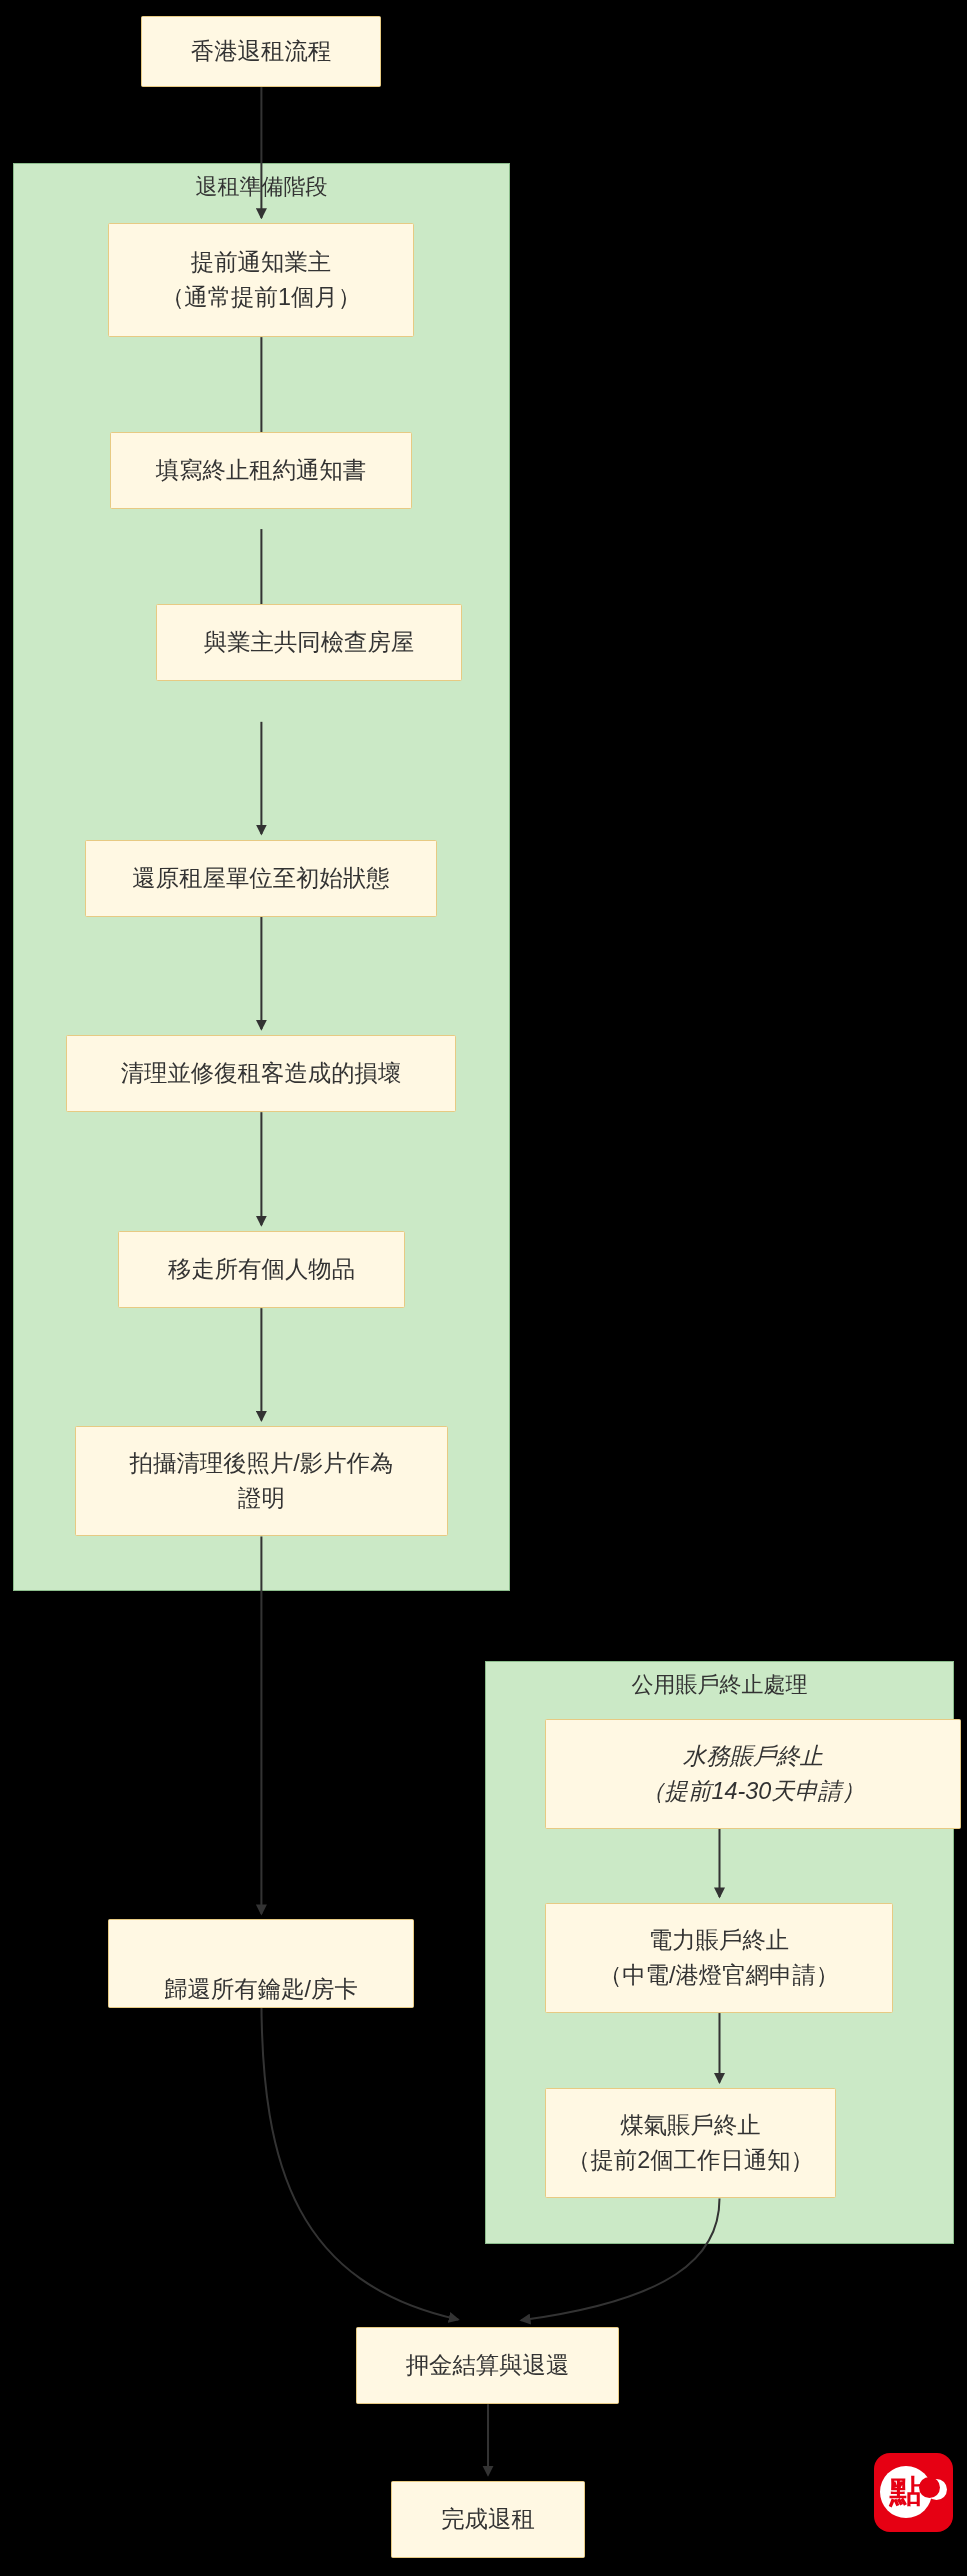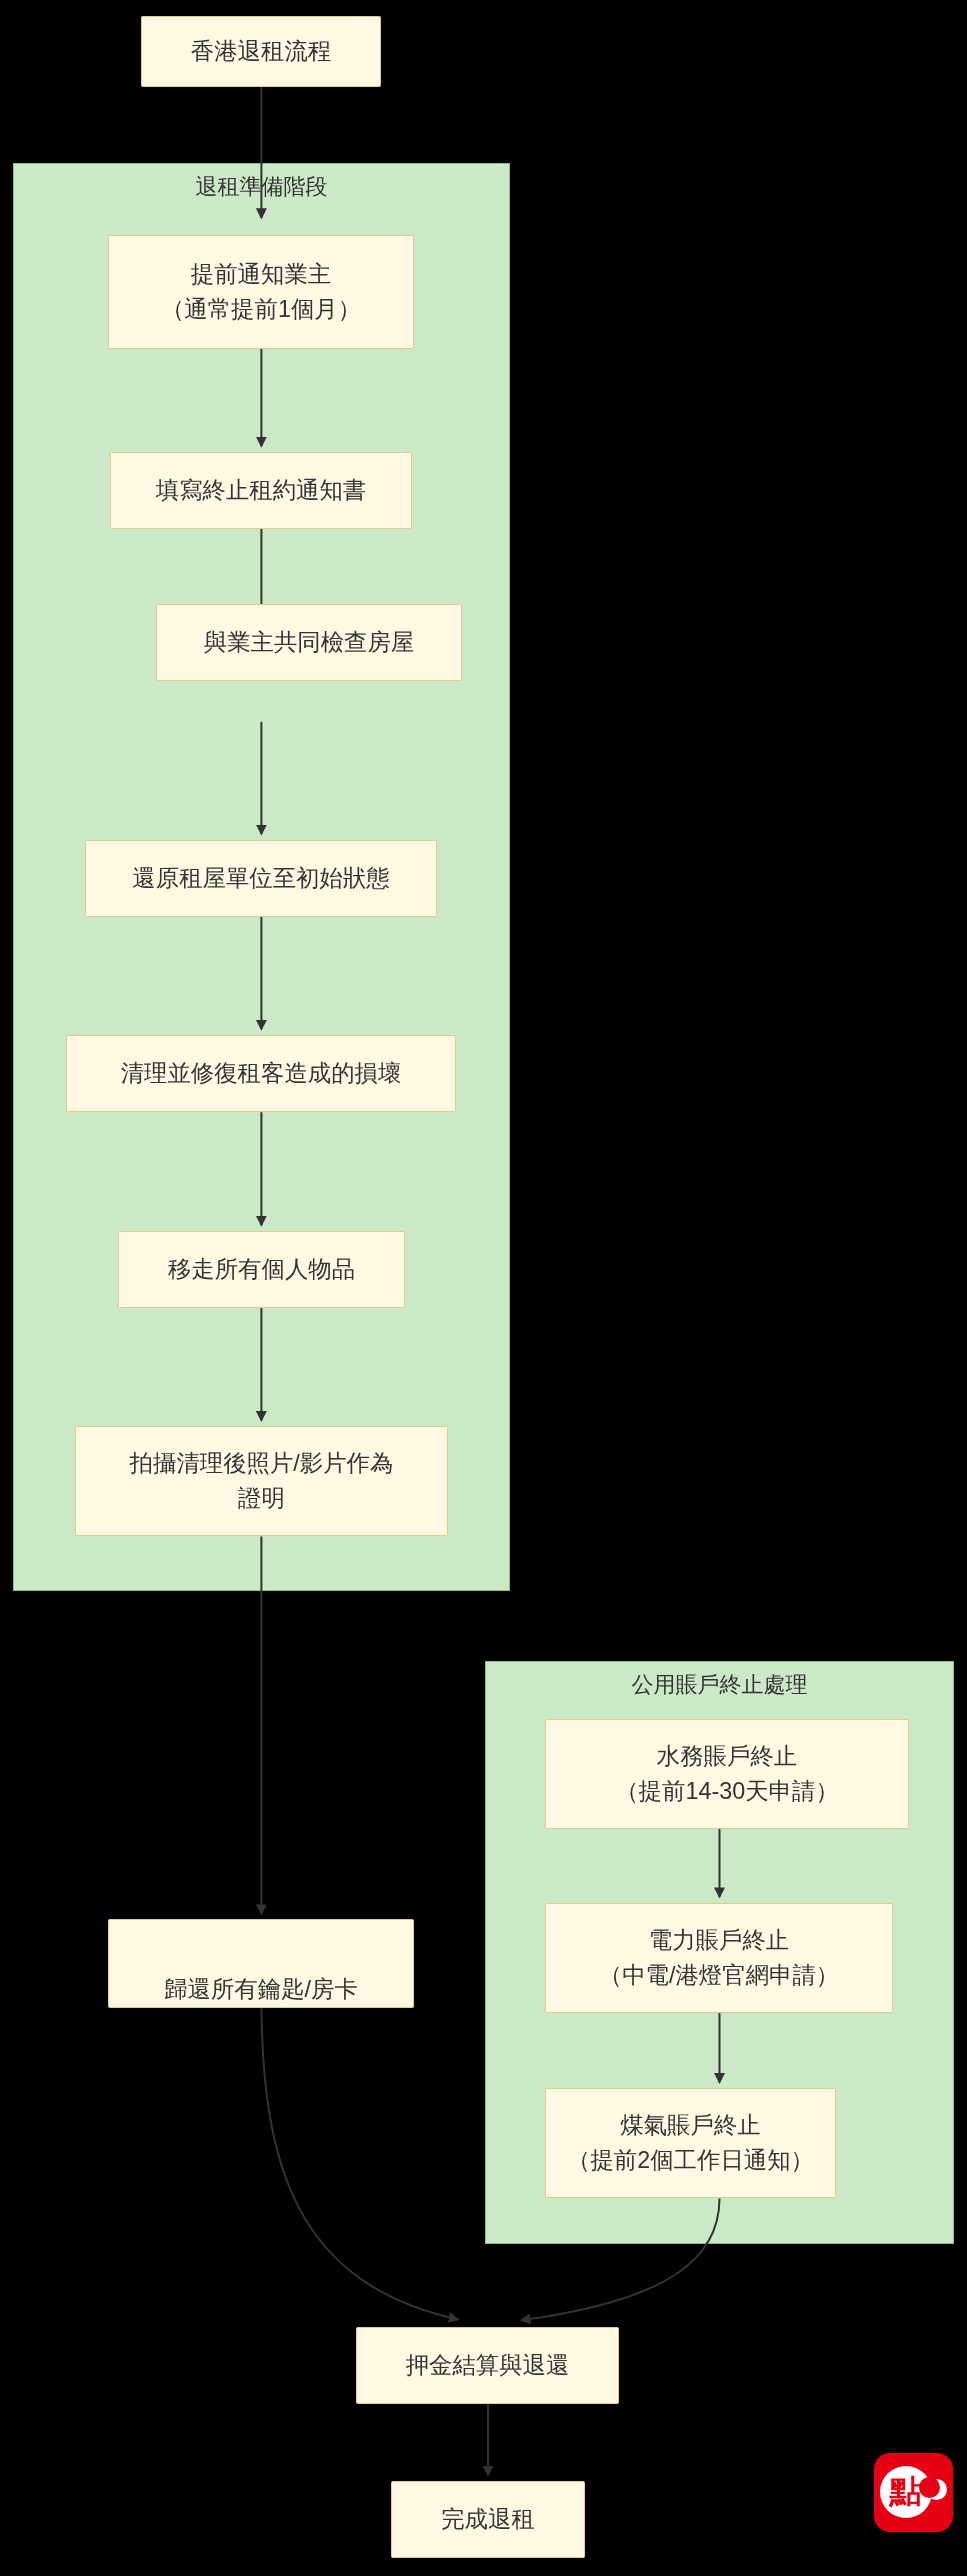--- a/index.html
+++ b/index.html
@@ -132,26 +132,26 @@
       <path d="M324,2476 C324,2690 370,2832 568,2876" marker-end="url(#ah)"></path>
       <path d="M892,2726 C892,2800 830,2852 646,2877" marker-end="url(#ah)"></path>
       <path d="M605,2981 L605,3069" marker-end="url(#ah)"></path>
     </g>
   </svg>
 
   <div class="node" style="left:141px; top:16px; width:240px; height:71px;">
     <span>香港退租流程</span>
   </div>
 
-  <div class="node" style="left:108px; top:223px; width:306px; height:114px;margin-top:12px;">
+  <div class="node" style="left:108px; top:223px; width:306px; height:114px;">
     <span>提前通知業主</span>
     <span>（通常提前1個月）</span>
   </div>
 
-  <div class="node" style="left:110px; top:452px; width:302px; height:77px;">
+  <div class="node" style="left:110px; top:432px; width:302px; height:77px;">
     <span>填寫終止租約通知書</span>
   </div>
 
   <div class="node" style="left:108px; top:604px; width:306px; height:77px;margin-left:48px;">
     <span>與業主共同檢查房屋</span>
   </div>
 
   <div class="node" style="left:85px; top:840px; width:352px; height:77px;">
     <span>還原租屋單位至初始狀態</span>
   </div>
@@ -162,21 +162,21 @@
 
   <div class="node" style="left:118px; top:1231px; width:287px; height:77px;">
     <span>移走所有個人物品</span>
   </div>
 
   <div class="node" style="left:75px; top:1426px; width:373px; height:110px;">
     <span>拍攝清理後照片/影片作為</span>
     <span>證明</span>
   </div>
 
-  <div class="node" style="left:545px; top:1719px; width:364px; height:110px;">
+  <div class="node" style="left:545px; top:1719px; width:416px; height:110px;font-style:italic;">
     <span>水務賬戶終止</span>
     <span>（提前14-30天申請）</span>
   </div>
 
   <div class="node" style="left:545px; top:1903px; width:348px; height:110px;">
     <span>電力賬戶終止</span>
     <span>（中電/港燈官網申請）</span>
   </div>
 
   <div class="node" style="left:545px; top:2088px; width:291px; height:110px;">

